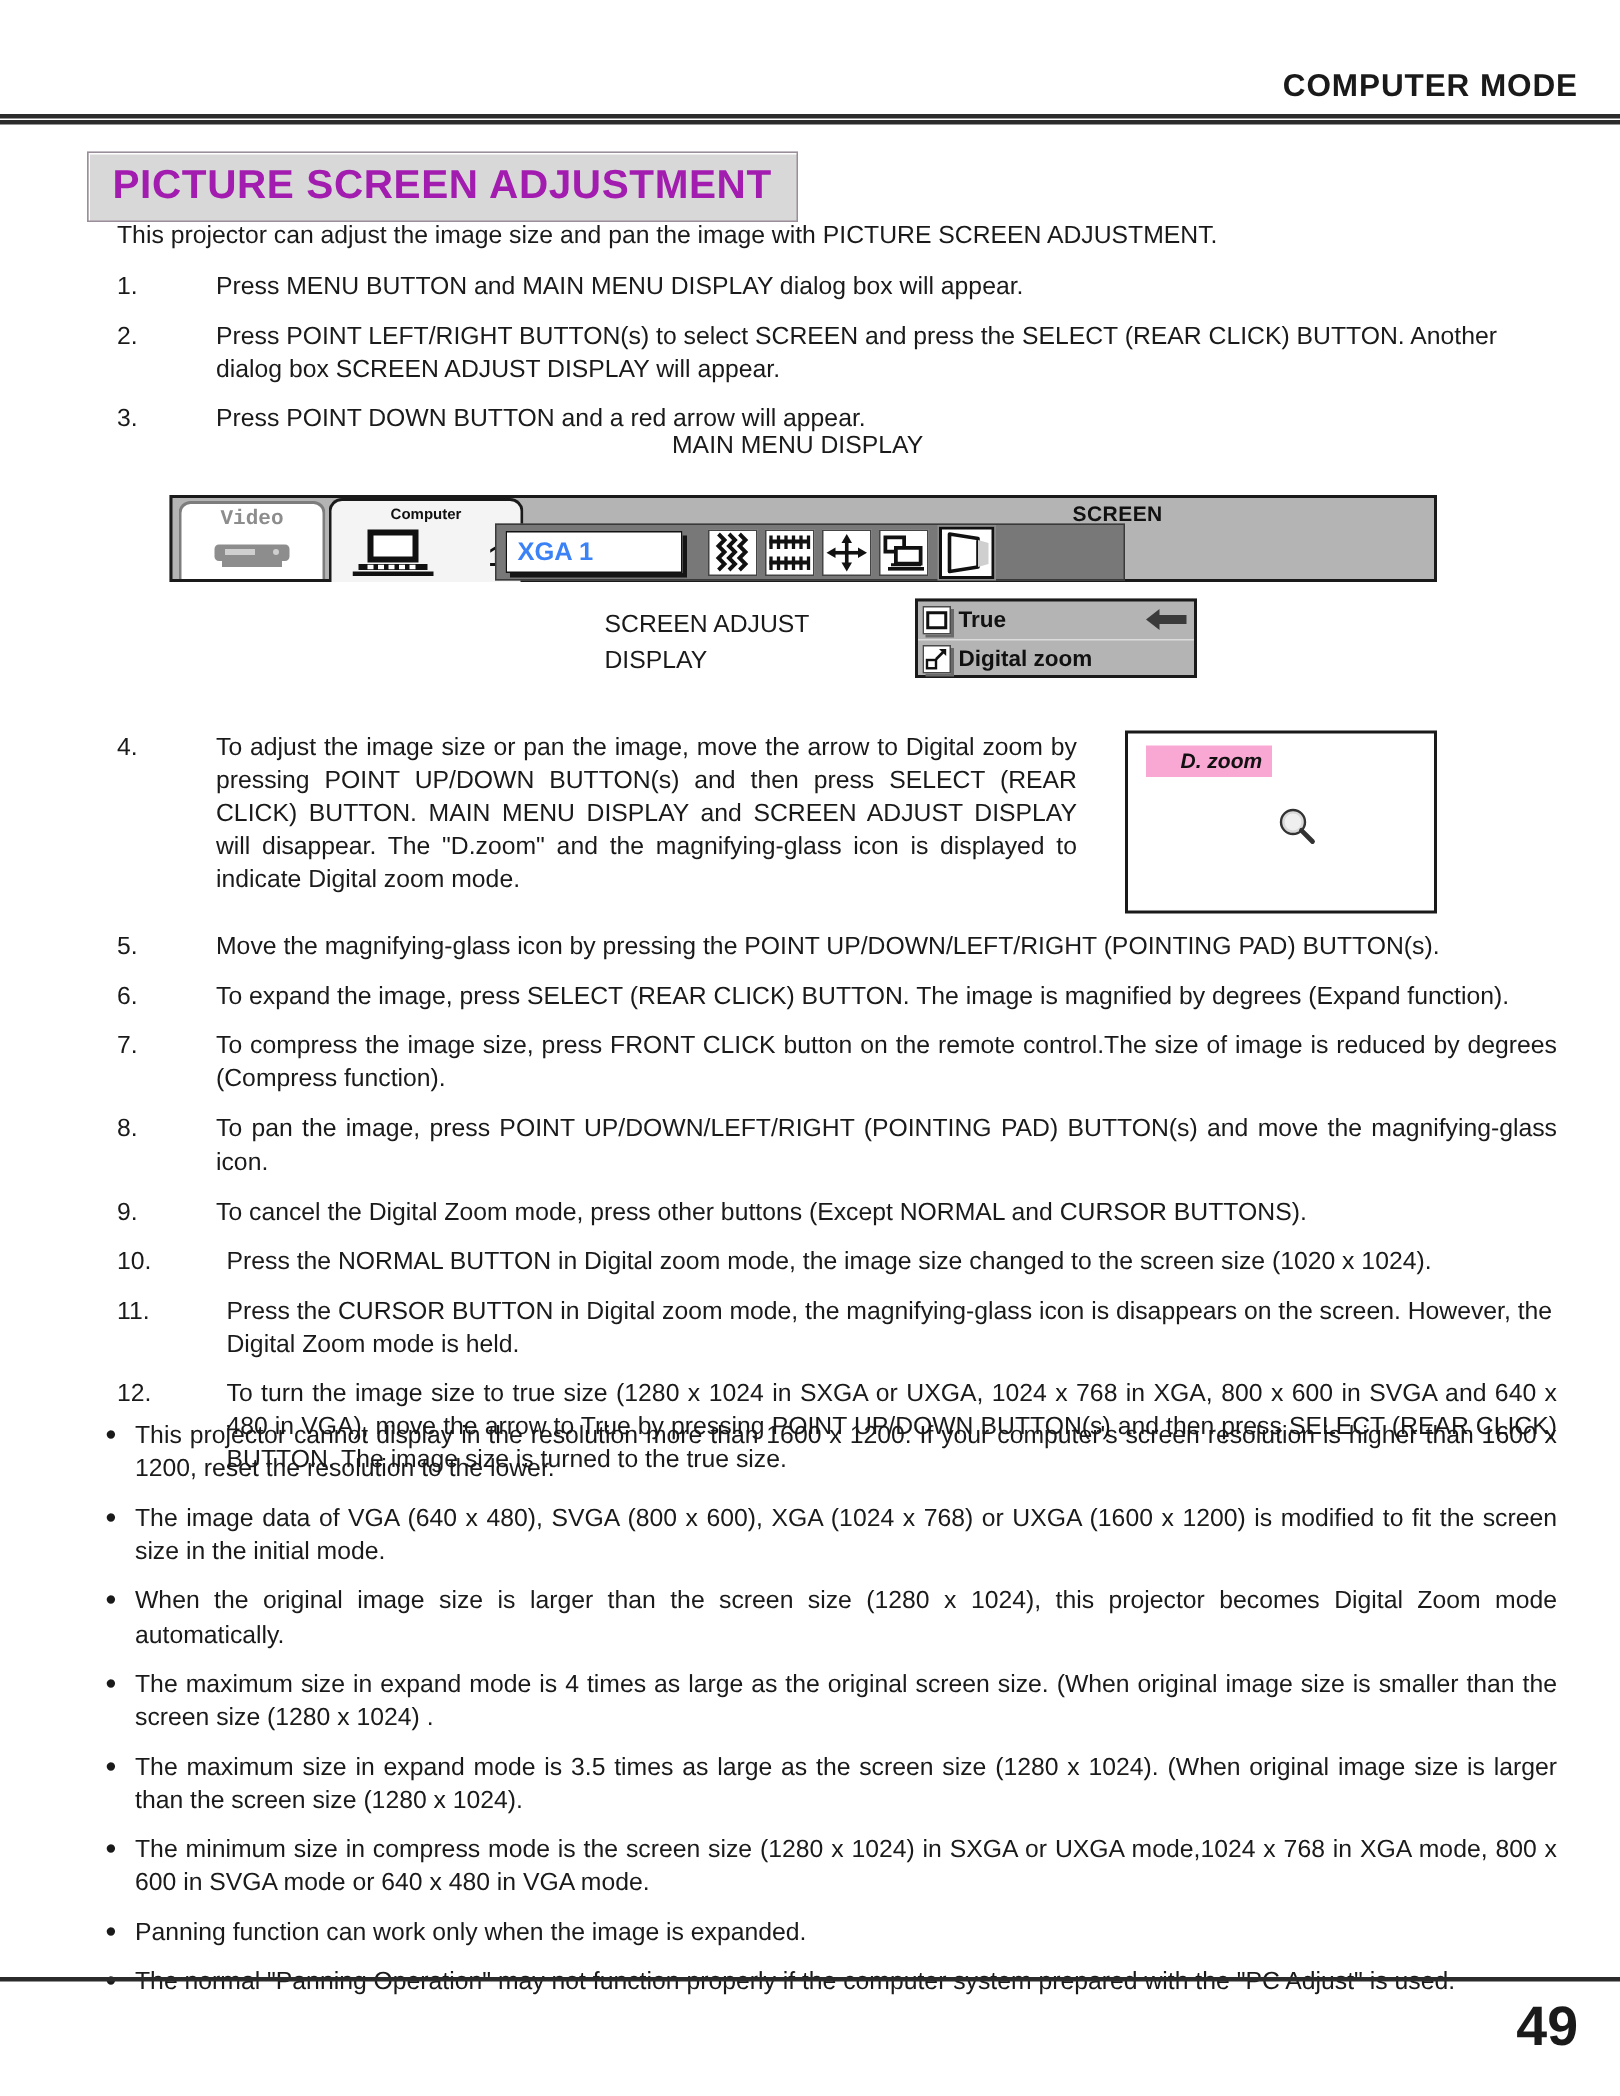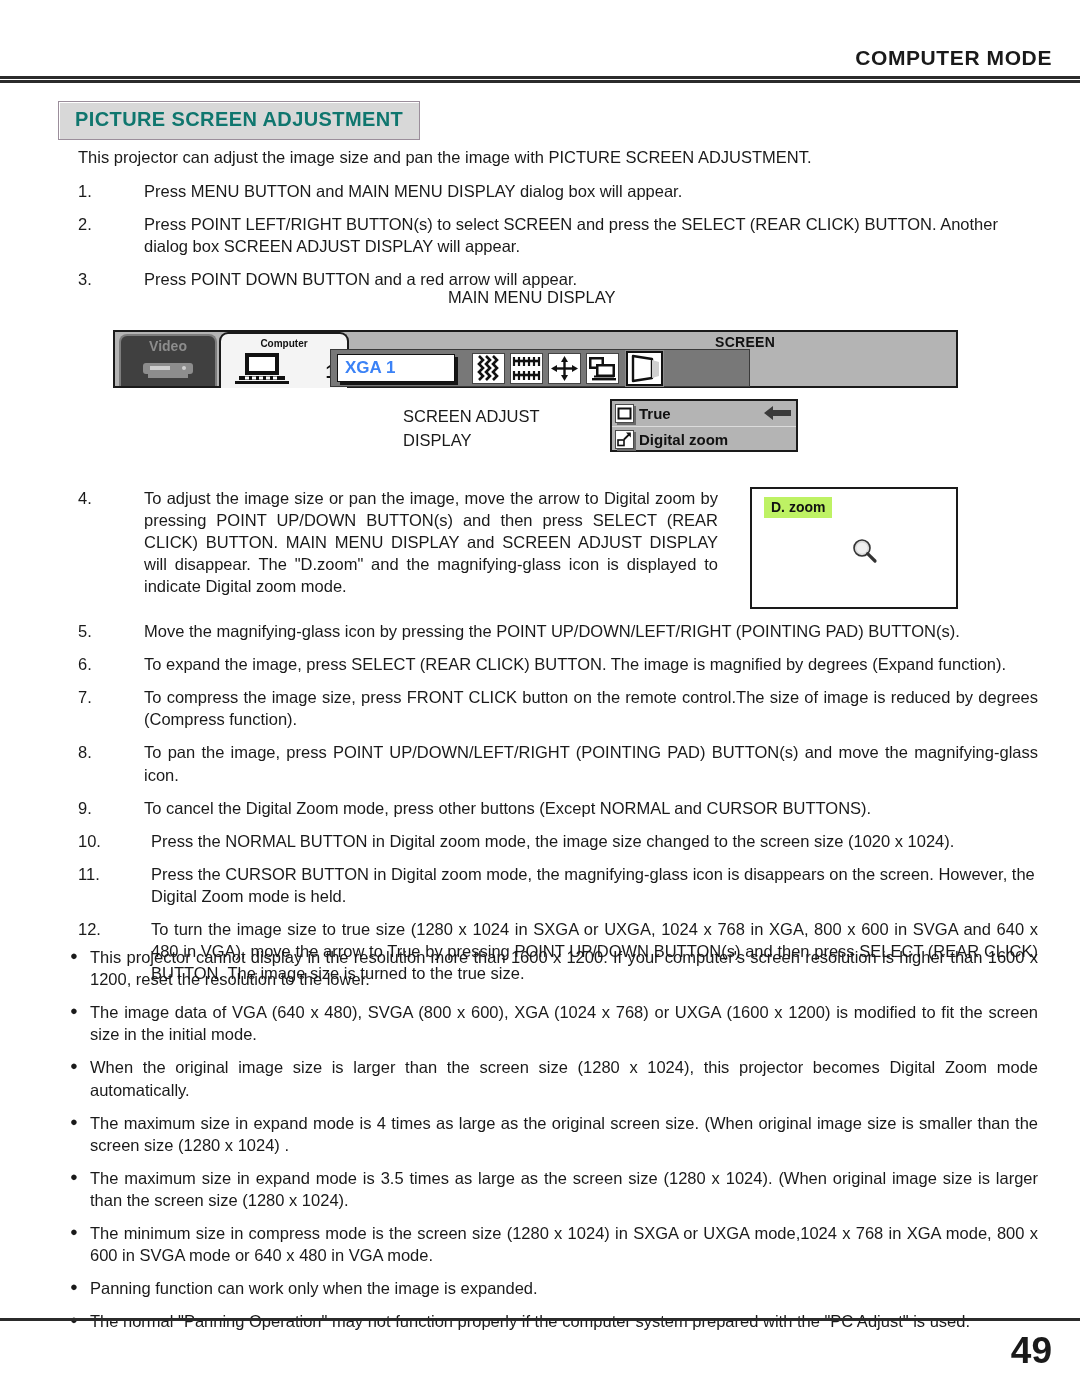--- a/index.html
+++ b/index.html
@@ -39,24 +39,24 @@
   .title-box {
     position: absolute;
     left: 58px;
     top: 101px;
     padding: 6px 16px 8px 16px;
     background: #d8d8d8;
     border: 1px solid #9b8e9b;
     box-shadow: 1px 1px 0 #ffffff inset;
   }
   .title-box .title-text {
-    font-size: 20px;
+    font-size: 27px;
     font-weight: bold;
     letter-spacing: 0.4px;
-    color: #0f766e;
+    color: #a21caf;
     white-space: nowrap;
   }
 
   
   .intro {
     position: absolute;
     left: 78px;
     top: 148px;
     font-size: 16.5px;
     color: #1a1a1a;
@@ -122,26 +122,27 @@
     background: #b4b4b4;
     border: 2px solid #1a1a1a;
     box-sizing: border-box;
   }
   .tab-video {
     position: absolute;
     left: 4px;
     top: 2px;
     width: 98px;
     height: 52px;
-    background: #404040;
+    background: #ffffff;
     border: 2px solid #7d7d7d;
     border-bottom: none;
     border-radius: 8px 8px 0 0;
     box-sizing: border-box;
     text-align: center;
+    font-family: Liberation Mono, monospace;
   }
   .tab-video .tab-name {
     font-size: 14px;
     font-weight: bold;
     color: #8d8d8d;
     line-height: 17px;
     display: block;
     padding-top: 2px;
   }
   .tab-computer {
@@ -310,25 +311,26 @@
     width: 208px;
     height: 122px;
     background: #ffffff;
     border: 2px solid #1a1a1a;
     box-sizing: border-box;
   }
   .dzoom-tag {
     position: absolute;
     left: 12px;
     top: 8px;
-    background: #bef264;
-    padding: 2px 7px 3px 7px;
+    background: #f9a8d4;
+    padding: 2px 7px 3px 23px;
     font-size: 14px;
     font-weight: bold;
     color: #111;
+    font-style: italic;
   }
   .dzoom-glass {
     position: absolute;
     left: 98px;
     top: 48px;
     width: 30px;
     height: 30px;
   }
 
   

